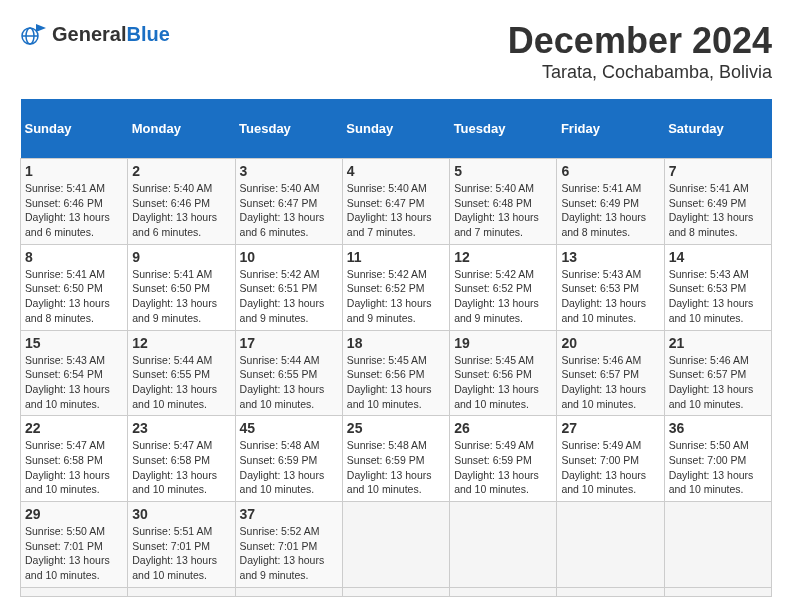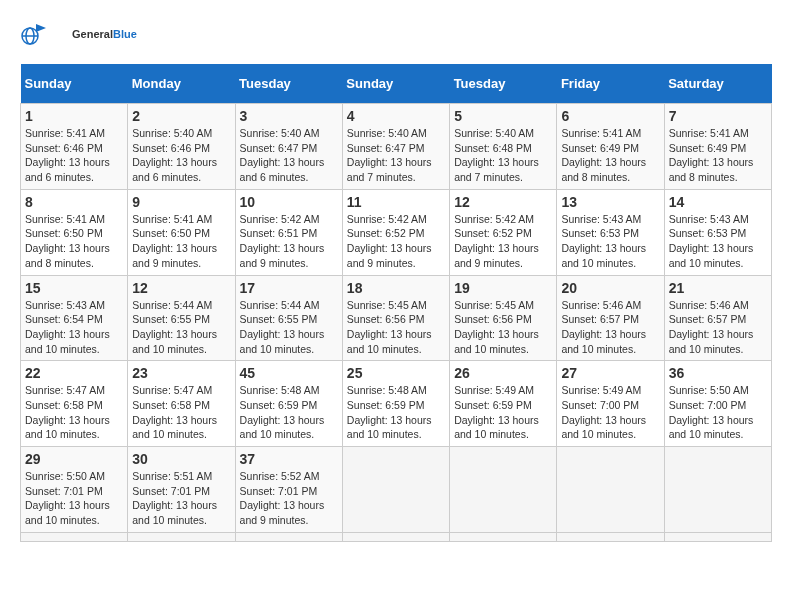--- a/index.html
+++ b/index.html
@@ -38,21 +38,21 @@
       color: #333;
     }
     table {
       width: 100%;
       border-collapse: collapse;
       font-size: 11px;
     }
     thead tr th {
       background-color: #1a6fc4;
       color: #fff;
-      padding: 12px 4px;
+      padding: 22px 4px;
       text-align: left;
       font-size: 13px;
       font-weight: bold;
     }
     tbody tr td {
       border: 1px solid #ccc;
       vertical-align: top;
       padding: 4px 4px;
       width: 107px;
       min-height: 70px;
@@ -88,22 +88,26 @@
     <svg class="logo-icon" viewBox="0 0 28 28">
       <rect width="28" height="28" fill="white"></rect>
 
       <circle cx="10" cy="16" r="8" fill="none" stroke="#1a6fc4" stroke-width="1.5"></circle>
       <ellipse cx="10" cy="16" rx="4" ry="8" fill="none" stroke="#1a6fc4" stroke-width="1.5"></ellipse>
       <line x1="2" y1="16" x2="18" y2="16" stroke="#1a6fc4" stroke-width="1.5"></line>
 
       <path d="M16 4 L26 8 L16 12 Z" fill="#1a6fc4"></path>
     </svg>
     <div>
-      <div style="font-size:11px;font-weight:bold;color:#333;margin-left:20px;">General<span style="color:#1a6fc4;">Blue</span></div>
+      <div style="font-size:20px;font-weight:bold;color:#333;">General<span style="color:#1a6fc4;">Blue</span></div>
     </div>
+  </div>
+  <div class="title-area">
+    <div class="month-title">December 2024</div>
+    <div class="location-title">Tarata, Cochabamba, Bolivia</div>
   </div>
 </div>
 
 <table>
   <thead>
     <tr>
     <th>Sunday</th>
         <th>Monday</th>
         <th>Tuesday</th>
         <th>Sunday</th>

